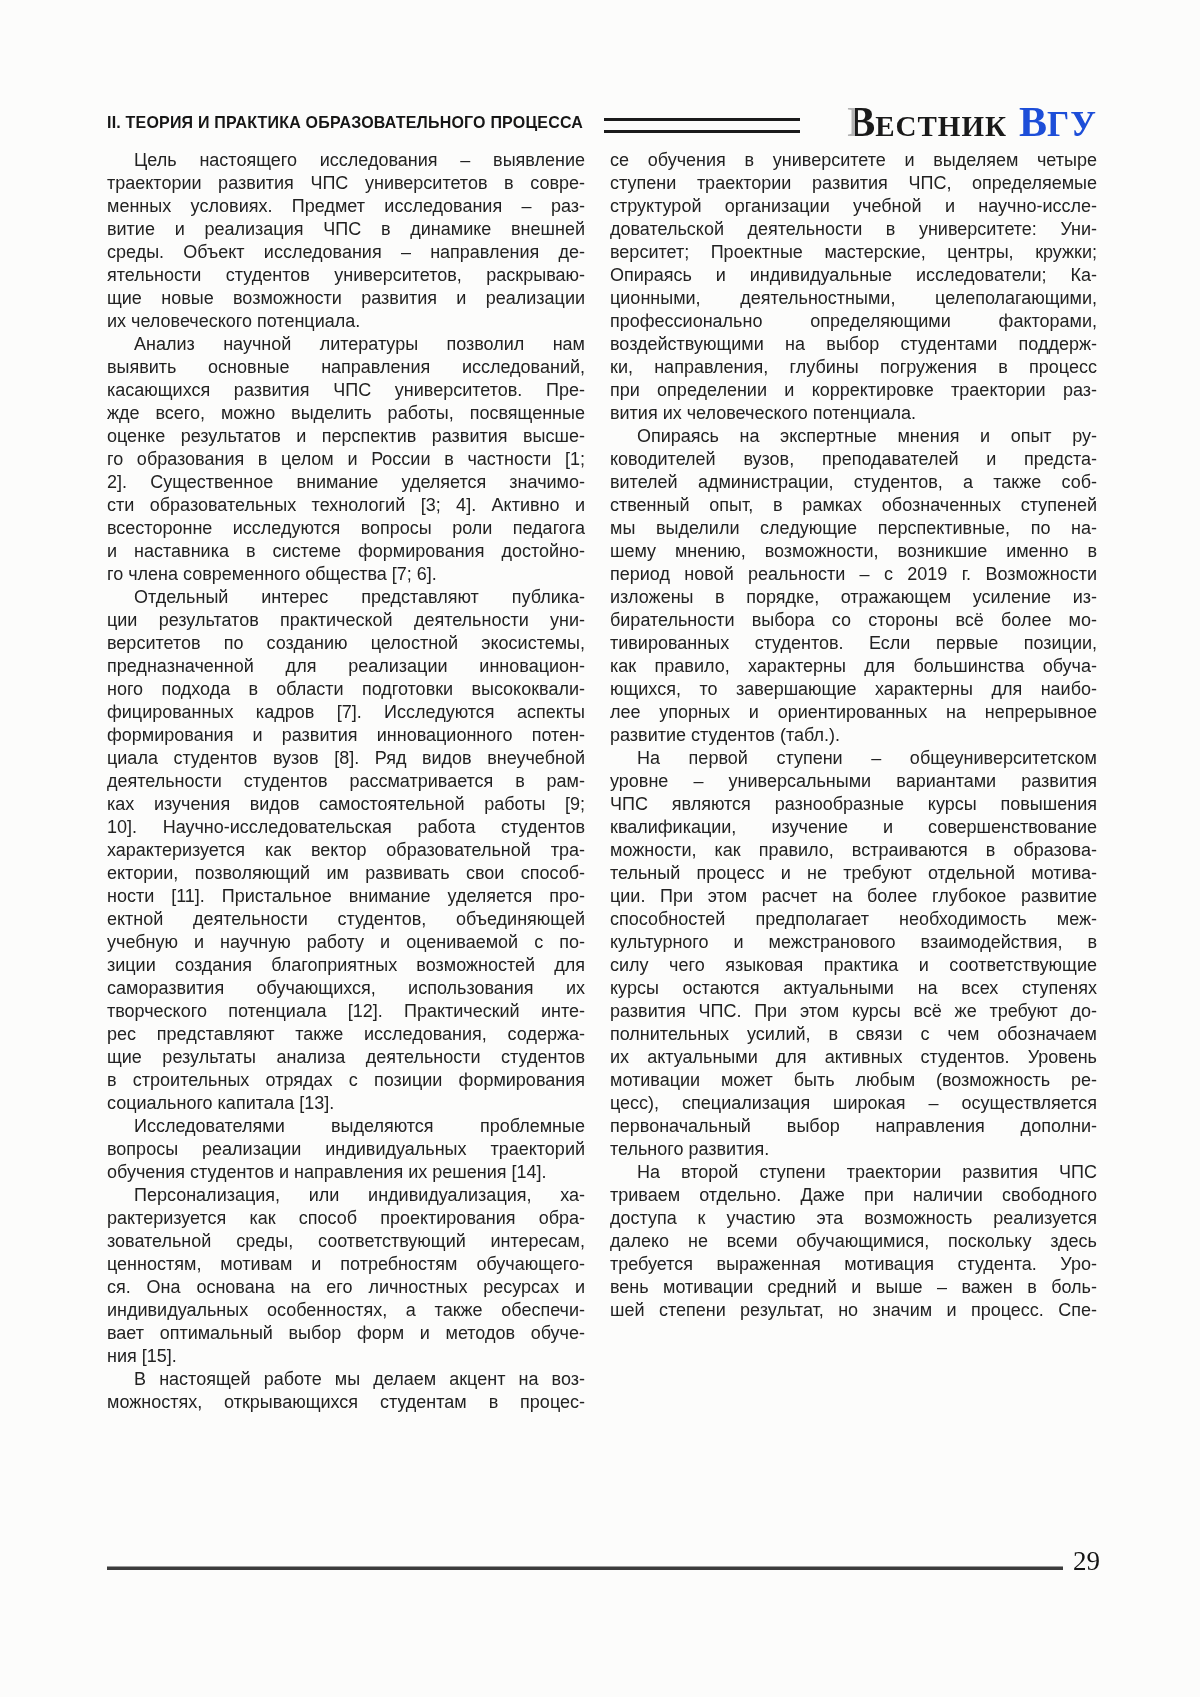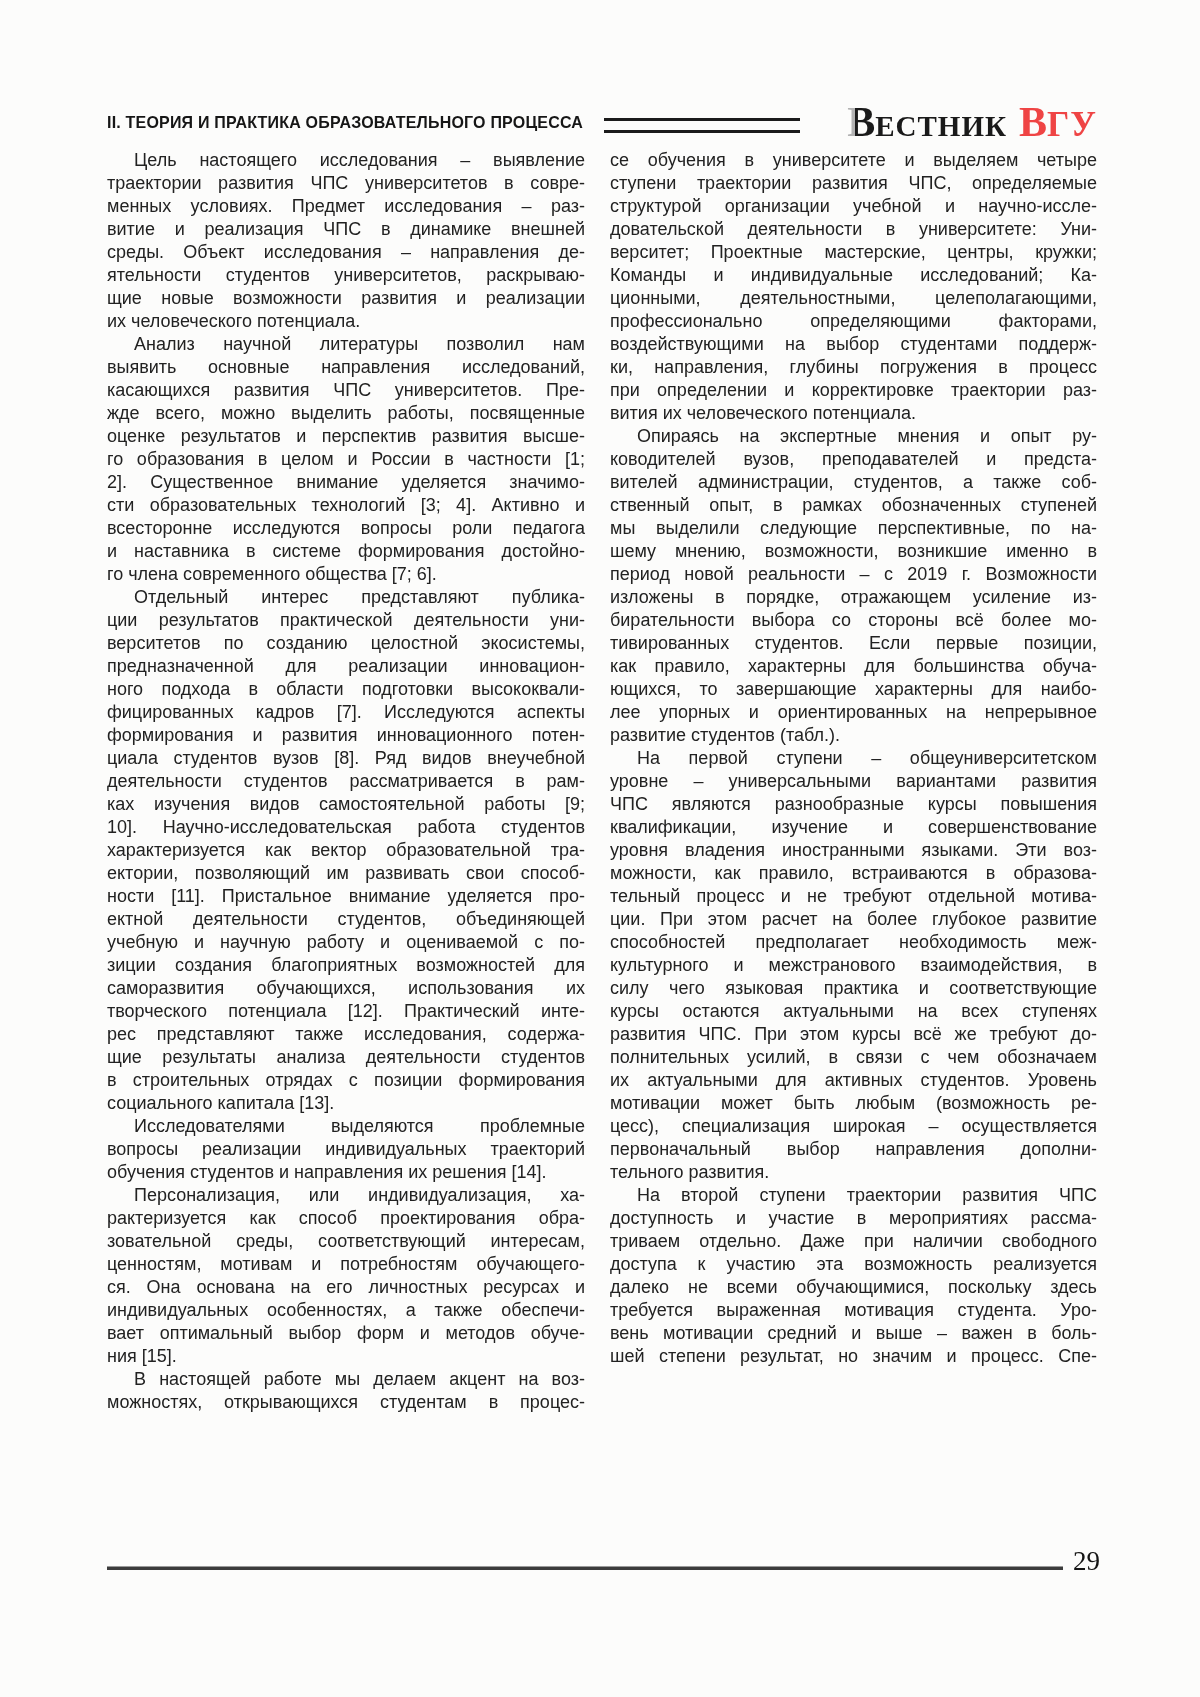--- a/index.html
+++ b/index.html
@@ -26,21 +26,21 @@
   .logo {
     margin-left:auto; white-space:nowrap;
     font-family:"Liberation Serif","DejaVu Serif",serif; font-weight:bold; line-height:1;
   }
   .logo .cap1 {
     font-size:42px;
     background:linear-gradient(90deg,#b3b3b3 0 30%,#1a1a1a 30%);
     -webkit-background-clip:text; background-clip:text; color:transparent;
   }
   .logo .rest { font-size:29px; letter-spacing:1px; color:#1a1a1a; }
-  .logo .abbr { margin-left:12px; color:#ef4444; }
+  .logo .abbr { margin-left:12px; color:#1d4ed8; }
   .logo .cap2 { font-size:42px; }
   .logo .abbr-rest { font-size:35px; letter-spacing:1px; }
   
   .column {
     position:absolute; top:149px;
     font-size:18px; line-height:23px; color:#222;
   }
   .column.left  { left:107px; width:478px; }
   .column.right { left:610px; width:487px; }
   .line { text-align:justify; text-align-last:justify; -moz-text-align-last:justify; }
@@ -126,21 +126,21 @@
       <div class="line last">ния [15].</div>
       <div class="line indent">В настоящей работе мы делаем акцент на воз-</div>
       <div class="line">можностях, открывающихся студентам в процес-</div>
     </div>
   <div class="column right">
       <div class="line">се обучения в университете и выделяем четыре</div>
       <div class="line">ступени траектории развития ЧПС, определяемые</div>
       <div class="line">структурой организации учебной и научно-иссле-</div>
       <div class="line">довательской деятельности в университете: Уни-</div>
       <div class="line">верситет; Проектные мастерские, центры, кружки;</div>
-      <div class="line">Команды и индивидуальные исследований; Ка-</div>
+      <div class="line">Опираясь и индивидуальные исследователи; Ка-</div>
       <div class="line">ционными, деятельностными, целеполагающими,</div>
       <div class="line">профессионально определяющими факторами,</div>
       <div class="line">воздействующими на выбор студентами поддерж-</div>
       <div class="line">ки, направления, глубины погружения в процесс</div>
       <div class="line">при определении и корректировке траектории раз-</div>
       <div class="line last">вития их человеческого потенциала.</div>
       <div class="line indent">Опираясь на экспертные мнения и опыт ру-</div>
       <div class="line">ководителей вузов, преподавателей и предста-</div>
       <div class="line">вителей администрации, студентов, а также соб-</div>
       <div class="line">ственный опыт, в рамках обозначенных ступеней</div>
@@ -151,37 +151,35 @@
       <div class="line">бирательности выбора со стороны всё более мо-</div>
       <div class="line">тивированных студентов. Если первые позиции,</div>
       <div class="line">как правило, характерны для большинства обуча-</div>
       <div class="line">ющихся, то завершающие характерны для наибо-</div>
       <div class="line">лее упорных и ориентированных на непрерывное</div>
       <div class="line last">развитие студентов (табл.).</div>
       <div class="line indent">На первой ступени – общеуниверситетском</div>
       <div class="line">уровне – универсальными вариантами развития</div>
       <div class="line">ЧПС являются разнообразные курсы повышения</div>
       <div class="line">квалификации, изучение и совершенствование</div>
-      <div class="line">уровня владения иностранными языками. Эти воз-</div>
       <div class="line">можности, как правило, встраиваются в образова-</div>
       <div class="line">тельный процесс и не требуют отдельной мотива-</div>
       <div class="line">ции. При этом расчет на более глубокое развитие</div>
       <div class="line">способностей предполагает необходимость меж-</div>
       <div class="line">культурного и межстранового взаимодействия, в</div>
       <div class="line">силу чего языковая практика и соответствующие</div>
       <div class="line">курсы остаются актуальными на всех ступенях</div>
       <div class="line">развития ЧПС. При этом курсы всё же требуют до-</div>
       <div class="line">полнительных усилий, в связи с чем обозначаем</div>
       <div class="line">их актуальными для активных студентов. Уровень</div>
       <div class="line">мотивации может быть любым (возможность ре-</div>
       <div class="line">цесс), специализация широкая – осуществляется</div>
       <div class="line">первоначальный выбор направления дополни-</div>
       <div class="line last">тельного развития.</div>
       <div class="line indent">На второй ступени траектории развития ЧПС</div>
-      <div class="line">доступность и участие в мероприятиях рассма-</div>
       <div class="line">триваем отдельно. Даже при наличии свободного</div>
       <div class="line">доступа к участию эта возможность реализуется</div>
       <div class="line">далеко не всеми обучающимися, поскольку здесь</div>
       <div class="line">требуется выраженная мотивация студента. Уро-</div>
       <div class="line">вень мотивации средний и выше – важен в боль-</div>
       <div class="line">шей степени результат, но значим и процесс. Спе-</div>
     </div>
 
   <div class="footer-rule"></div>
   <div class="page-number">29</div>

